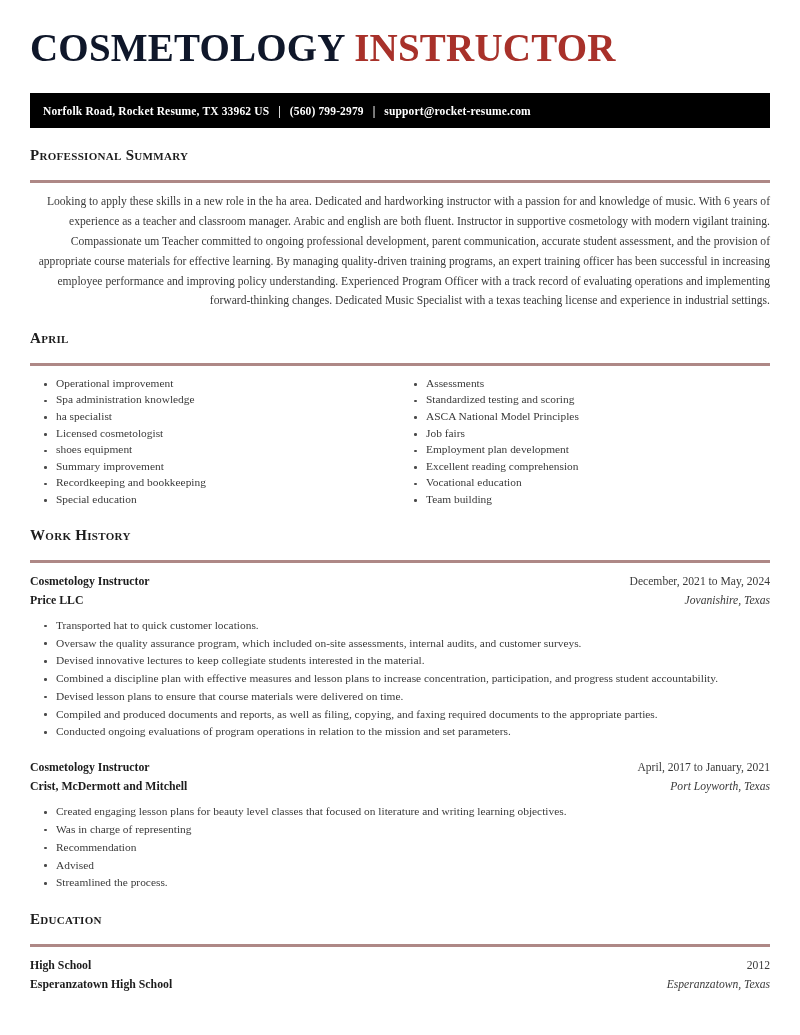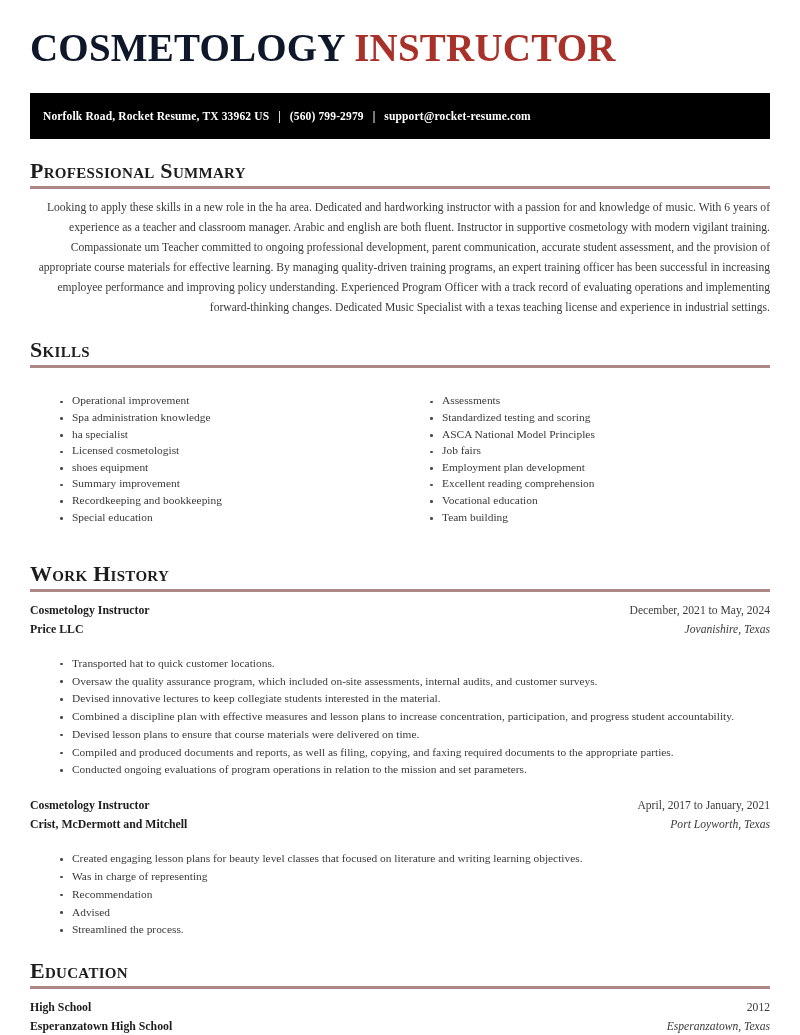--- a/index.html
+++ b/index.html
@@ -31,21 +31,21 @@
     padding-bottom: 0;
     white-space: nowrap;
   }
   .name-first { color: #0f172a; }
   .name-last  { color: #A8312A; }
 
   .contact-bar {
     background: #000000;
     color: #ffffff;
     margin-top: 26px;
-    height: 46px;
+    height: 35px;
     display: flex;
     align-items: center;
     padding: 15px 13px;
     box-sizing: border-box;
   }
   .contact-bar .c-item {
     font-size: 11.5px;
     font-weight: 700;
     letter-spacing: 0.15px;
     white-space: nowrap;
@@ -53,27 +53,27 @@
   .contact-bar .c-sep {
     font-size: 11.5px;
     font-weight: 700;
     padding: 0 9px;
     color: #ffffff;
   }
 
   
   .section { margin-top: 20px; }
   .section-head {
-    font-size: 22px;
+    font-size: 15px;
     font-weight: 700;
     color: #1d1d1d;
     font-variant: small-caps;
     letter-spacing: 0.3px;
     line-height: 1.05;
-    padding-bottom: 4px;
+    padding-bottom: 16px;
   }
   .rule {
     border-top: 3px solid #AE8886;
     width: 100%;
     margin-bottom: 9px;
   }
 
   
   .summary-text {
     font-size: 11.6px;
@@ -85,21 +85,21 @@
   
   .skills-cols {
     display: flex;
     margin-top: 2px;
   }
   .skills-col {
     width: 50%;
     box-sizing: border-box;
   }
   ul.bullets {
-    margin: 16px;
+    margin: 0;
     padding: 0 0 0 26px;
     list-style: none;
   }
   ul.bullets li {
     font-size: 11.4px;
     line-height: 1.0;
     padding: 2.6px 0;
     position: relative;
     color: #3a3a3a;
   }
@@ -163,21 +163,21 @@
     <span class="c-item">support@rocket-resume.com</span>
   </div>
 
   <div class="section">
     <div class="section-head">Professional Summary</div>
     <div class="rule"></div>
     <div class="summary-text">Looking to apply these skills in a new role in the ha area. Dedicated and hardworking instructor with a passion for and knowledge of music. With 6 years of experience as a teacher and classroom manager. Arabic and english are both fluent. Instructor in supportive cosmetology with modern vigilant training. Compassionate um Teacher committed to ongoing professional development, parent communication, accurate student assessment, and the provision of appropriate course materials for effective learning. By managing quality-driven training programs, an expert training officer has been successful in increasing employee performance and improving policy understanding. Experienced Program Officer with a track record of evaluating operations and implementing forward-thinking changes. Dedicated Music Specialist with a texas teaching license and experience in industrial settings.</div>
   </div>
 
   <div class="section">
-    <div class="section-head">Skills</div>
+    <div class="section-head">April</div>
     <div class="rule"></div>
     <div class="skills-cols">
       <div class="skills-col">
         <ul class="bullets">
           <li>Operational improvement</li>
           <li>Spa administration knowledge</li>
           <li>ha specialist</li>
           <li>Licensed cosmetologist</li>
           <li>shoes equipment</li>
           <li>Summary improvement</li>

